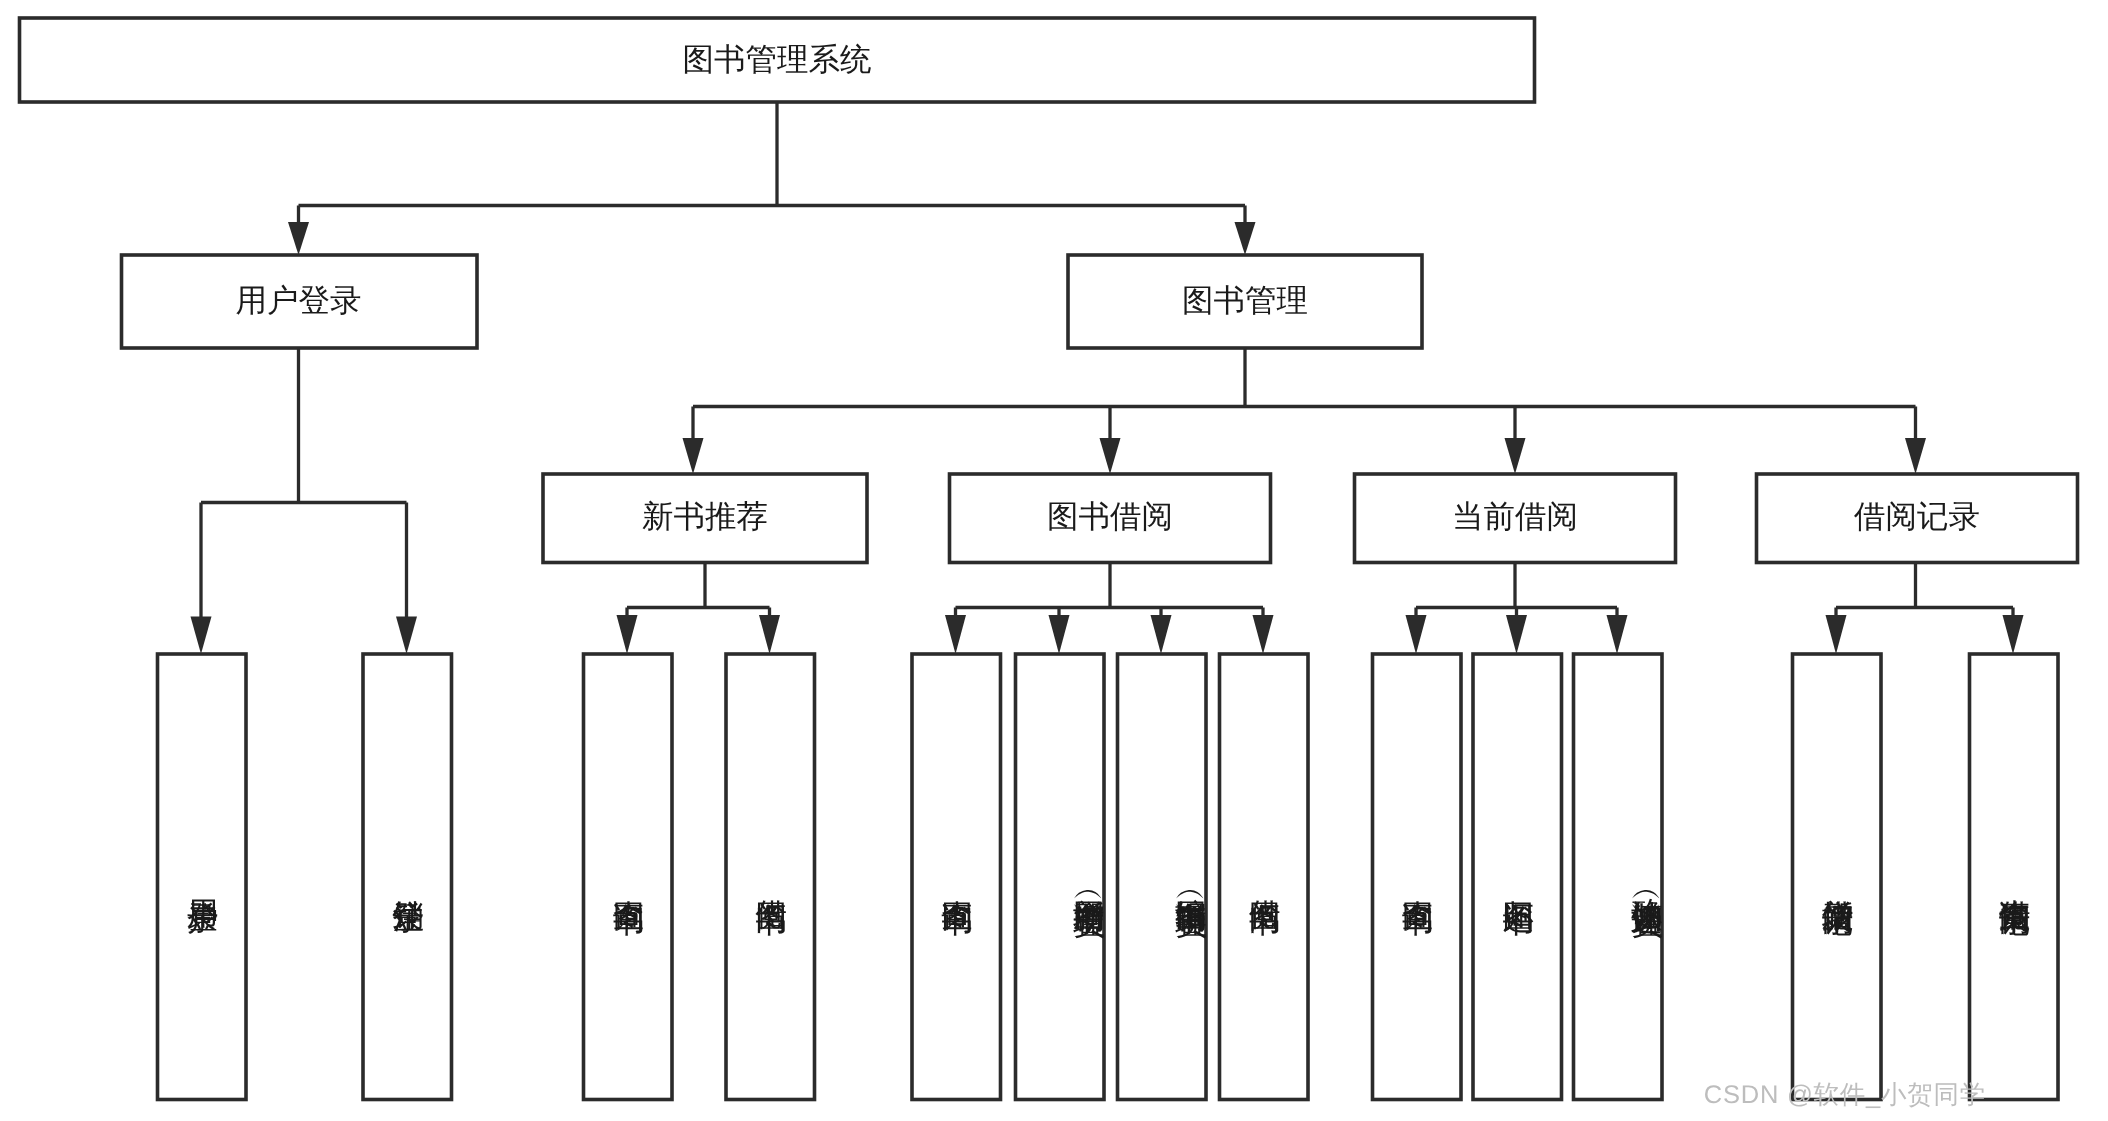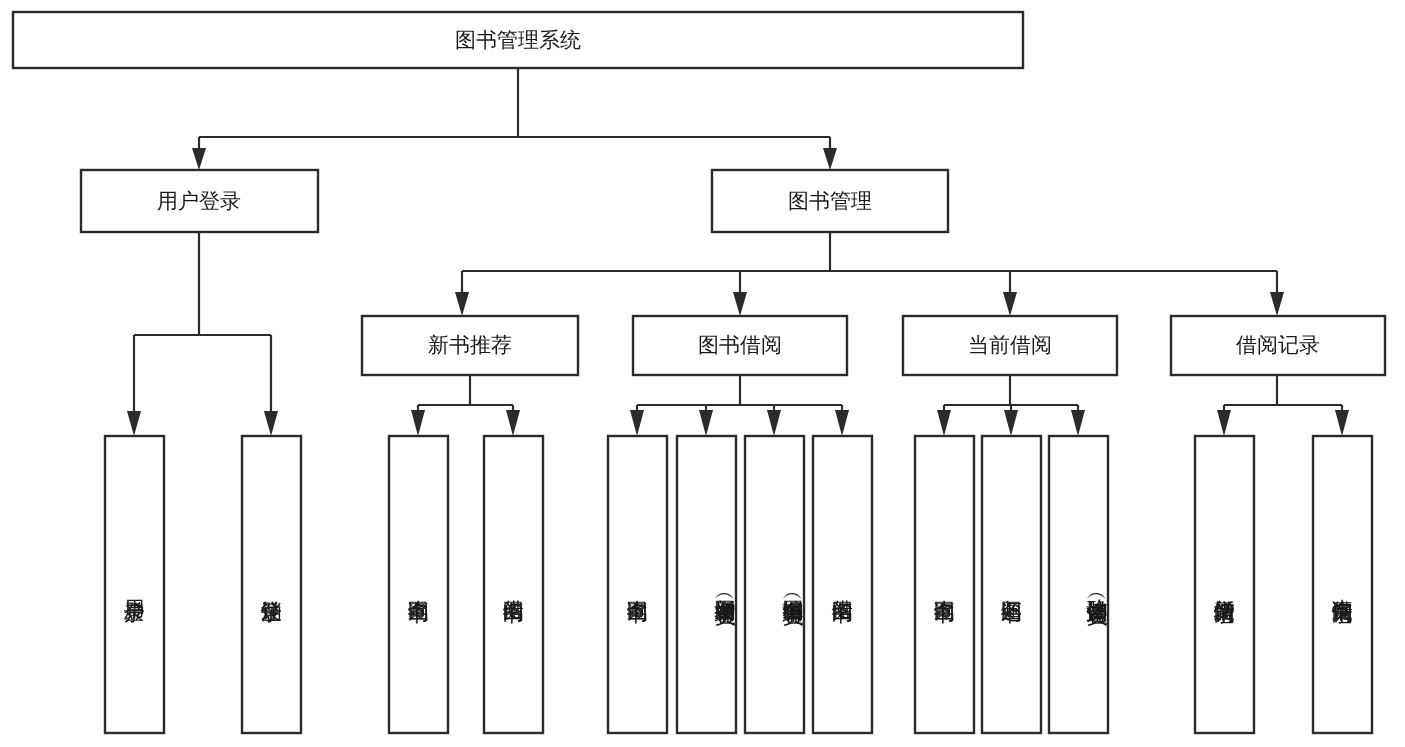--- a/index.html
+++ b/index.html
@@ -229,13 +229,14 @@
   <div class="node-label-v" style="left:608px; top:436px; width:59px; height:297px;">查询图书</div>
   <div class="node-label-v" style="left:677px; top:440px; width:59px; height:293px; align-items:flex-start;">新增图书（管理员）</div>
   <div class="node-label-v" style="left:745px; top:440px; width:59px; height:293px; align-items:flex-start;">编辑图书（管理员）</div>
   <div class="node-label-v" style="left:813px; top:436px; width:59px; height:297px;">借阅图书</div>
   <div class="node-label-v" style="left:915px; top:436px; width:59px; height:297px;">查询图书</div>
   <div class="node-label-v" style="left:982px; top:436px; width:59px; height:297px;">归还图书</div>
   <div class="node-label-v" style="left:1049px; top:440px; width:59px; height:293px; align-items:flex-start;">确认归还（管理员）</div>
   <div class="node-label-v" style="left:1195px; top:436px; width:59px; height:297px;">新增借阅记录</div>
   <div class="node-label-v" style="left:1313px; top:436px; width:59px; height:297px;">查询借阅记录</div>
 
+  <div class="watermark">CSDN @软件_小贺同学</div>
 </div>
 
 </body></html>

